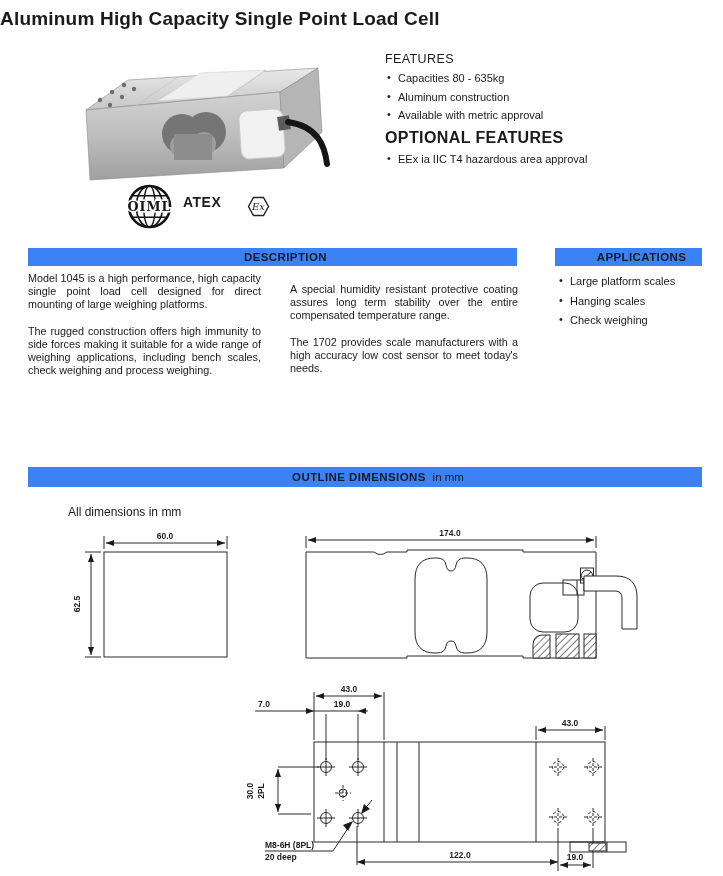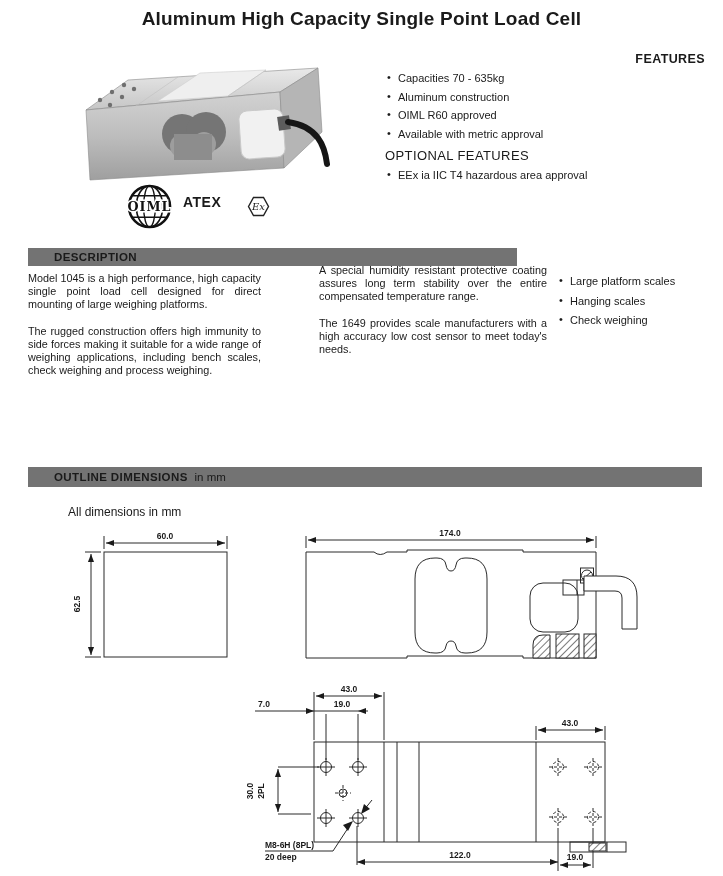--- a/index.html
+++ b/index.html
@@ -1,34 +1,34 @@
 <!DOCTYPE html>
 <html><head>
 <meta charset="utf-8">
 <style>
   html,body{margin:0;padding:0;background:#fff;}
   .page{position:relative;width:723px;height:876px;background:#ffffff;overflow:hidden;
         font-family:"Liberation Sans",sans-serif;color:#1a1a1a;}
   .abs{position:absolute;}
-  .title{left:0;top:8px;width:723px;text-align:center;font-size:19px;font-weight:bold;letter-spacing:.2px;}
+  .title{left:0;top:8px;width:723px;font-size:19px;font-weight:bold;letter-spacing:.2px;}
   .feat-block{left:385px;top:52px;width:320px;}
-  .feat-h{font-size:12.5px;font-weight:bold;letter-spacing:.4px;margin:0 0 6px 0;text-align:right;}
-  .feat-h2{font-size:13px;font-weight:normal;letter-spacing:.4px;margin:8px 0 6px 0;}
+  .feat-h{font-size:12.5px;font-weight:normal;letter-spacing:.4px;margin:0 0 6px 0;}
+  .feat-h2{font-size:16px;font-weight:bold;letter-spacing:.4px;margin:8px 0 6px 0;}
   .bullet-item{position:relative;padding-left:13px;font-size:11px;margin-bottom:6.5px;line-height:1.1;}
   .bullet-item::before{content:"\2022";position:absolute;left:2px;top:-1px;}
-  .bar{background:#737373;height:18px;line-height:18px;font-size:11.5px;font-weight:bold;
-       letter-spacing:.4px;padding-left:26px;box-sizing:border-box;}
+  .bar{background:#3b82f6;height:18px;line-height:18px;font-size:11.5px;font-weight:bold;
+       letter-spacing:.4px;padding-left:26px;box-sizing:border-box;text-align:center;}
   .bar .light{font-weight:normal;letter-spacing:0;}
   .desc-bar{left:28px;top:248px;width:489px;}
   .app-bar{left:555px;top:248px;width:147px;}
   .out-bar{left:28px;top:467px;width:674px;height:20px;line-height:20px;}
   .col{font-size:10.8px;line-height:13.2px;text-align:justify;}
   .col p{margin:0 0 13px 0;}
   .col1{left:28px;top:272px;width:233px;}
-  .col2{left:290px;top:264px;width:228px;margin-left:29px;}
+  .col2{left:290px;top:283px;width:228px;}
   .apps{left:557px;top:275px;width:145px;}
   .apps .bullet-item{font-size:11px;margin-bottom:7.5px;}
   .dims-note{left:68px;top:505px;font-size:12px;}
   .atex-txt{left:183px;top:194px;font-size:14px;font-weight:bold;letter-spacing:.5px;}
   svg text{font-family:"Liberation Sans",sans-serif;}
   .dimtxt{font-size:8.5px;font-weight:bold;fill:#1a1a1a;}
 </style>
 </head>
 <body>
 
@@ -87,37 +87,37 @@
   </svg>
 
   <div class="abs atex-txt">ATEX</div>
   <svg class="abs" style="left:246px;top:195px;" width="25" height="23" viewBox="0 0 25 23">
     <polygon points="2.5,11.5 7.5,2.5 17.5,2.5 22.5,11.5 17.5,20.5 7.5,20.5" fill="none" stroke="#222" stroke-width="1.4"></polygon>
     <text x="12.5" y="15" text-anchor="middle" style="font-family:'DejaVu Serif',serif;font-style:italic;font-size:10px;fill:#222;">Ex</text>
   </svg>
 
   <div class="abs feat-block">
     <div class="feat-h">FEATURES</div>
-    <div class="bullet-item">Capacities 70 - 635kg</div>
+    <div class="bullet-item">Capacities 80 - 635kg</div>
     <div class="bullet-item">Aluminum construction</div>
-    <div class="bullet-item">OIML R60 approved</div>
     <div class="bullet-item">Available with metric approval</div>
     <div class="feat-h2">OPTIONAL FEATURES</div>
     <div class="bullet-item">EEx ia IIC T4 hazardous area approval</div>
   </div>
 
   <div class="abs bar desc-bar">DESCRIPTION</div>
+  <div class="abs bar app-bar">APPLICATIONS</div>
 
   <div class="abs col col1">
     <p>Model 1045 is a high performance, high capacity single point load cell designed for direct mounting of large weighing platforms.</p>
     <p>The rugged construction offers high immunity to side forces making it suitable for a wide range of weighing applications, including bench scales, check weighing and process weighing.</p>
   </div>
   <div class="abs col col2">
     <p>A special humidity resistant protective coating assures long term stability over the entire compensated temperature range.</p>
-    <p>The 1649 provides scale manufacturers with a high accuracy low cost sensor to meet today's needs.</p>
+    <p>The 1702 provides scale manufacturers with a high accuracy low cost sensor to meet today's needs.</p>
   </div>
 
   <div class="abs apps">
     <div class="bullet-item">Large platform scales</div>
     <div class="bullet-item">Hanging scales</div>
     <div class="bullet-item">Check weighing</div>
   </div>
 
   <div class="abs bar out-bar">
     <span>OUTLINE DIMENSIONS</span>

